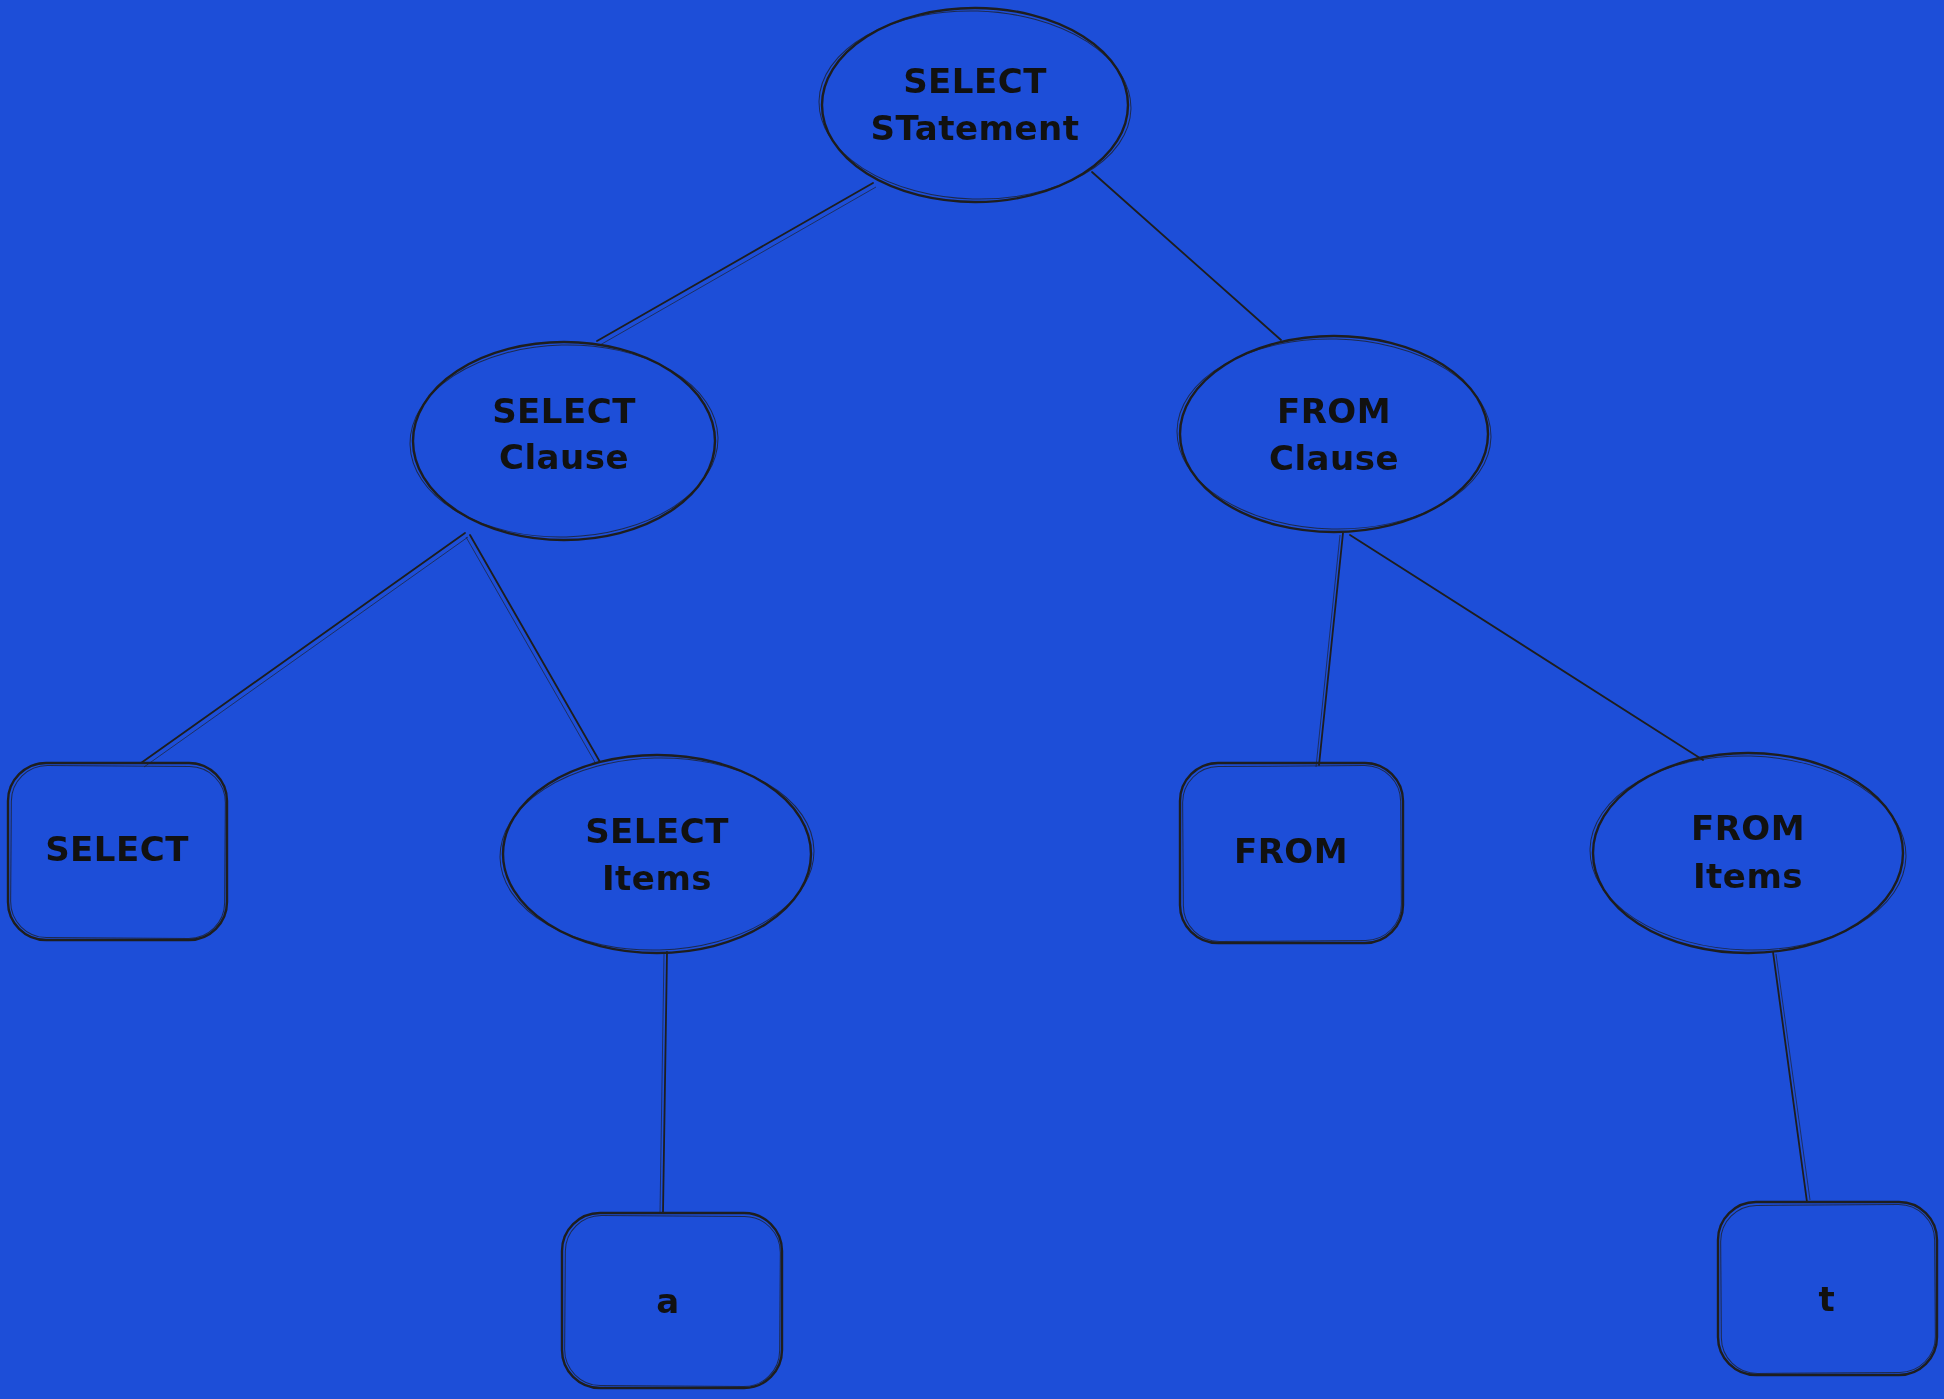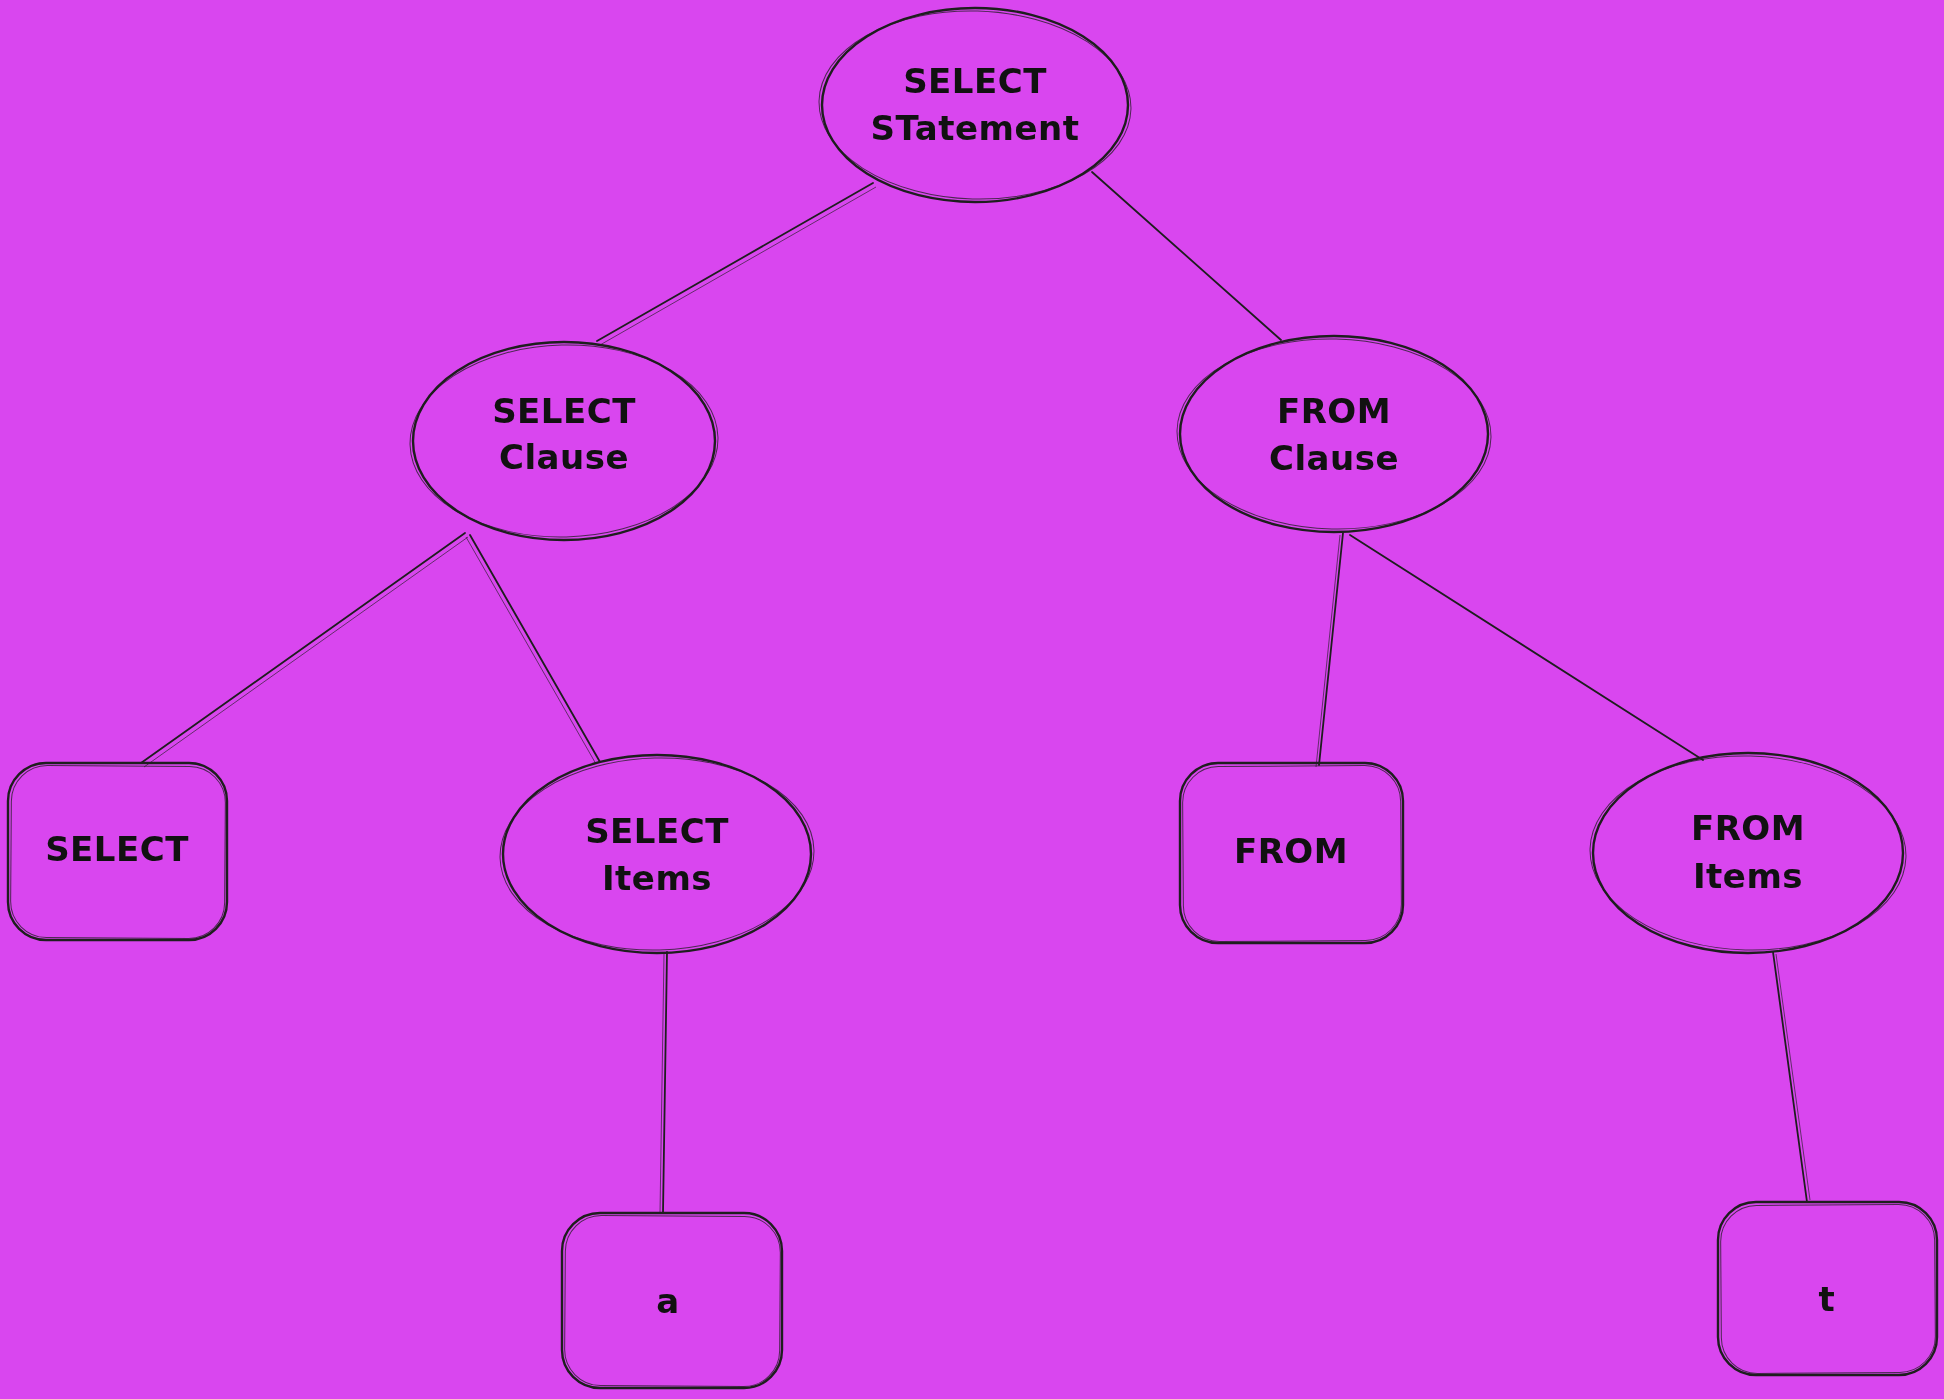--- a/index.html
+++ b/index.html
@@ -6,21 +6,21 @@
     margin: 0;
     padding: 0;
     background: #f0f1f3;
     width: 100%;
     height: 100%;
     overflow: hidden;
   }
   .canvas-wrap {
     width: 100vw;
     height: 100vh;
-    background: #d946ef;
+    background: #1d4ed8;
   }
   svg {
     display: block;
     width: 100%;
     height: 100%;
   }
   .shape {
     fill: none;
     stroke: #1e1e1e;
     stroke-width: 2.4;

